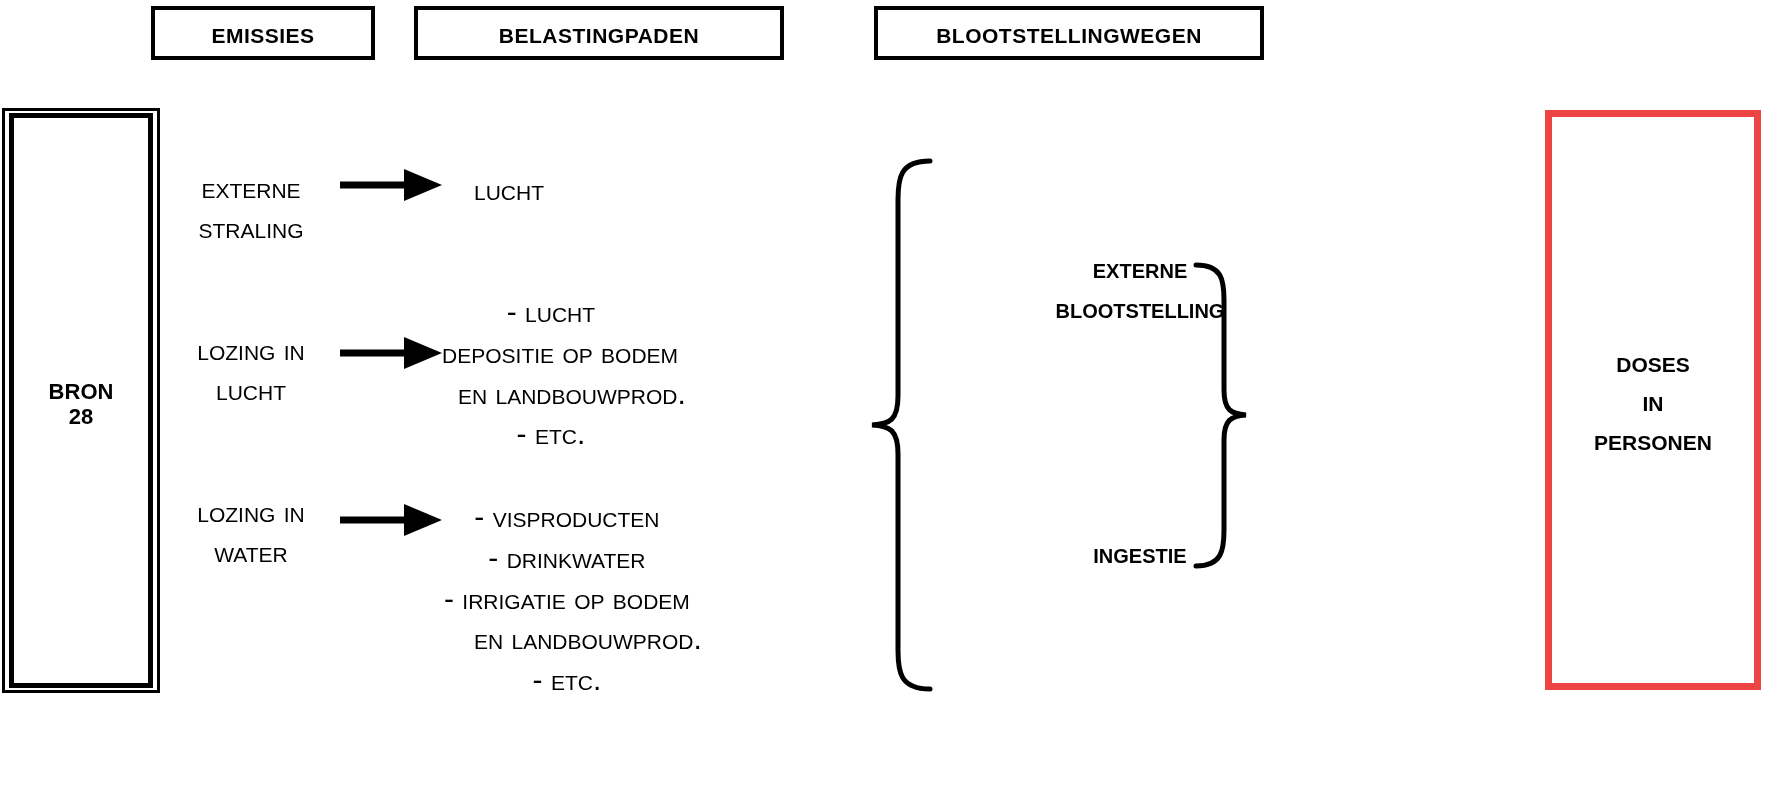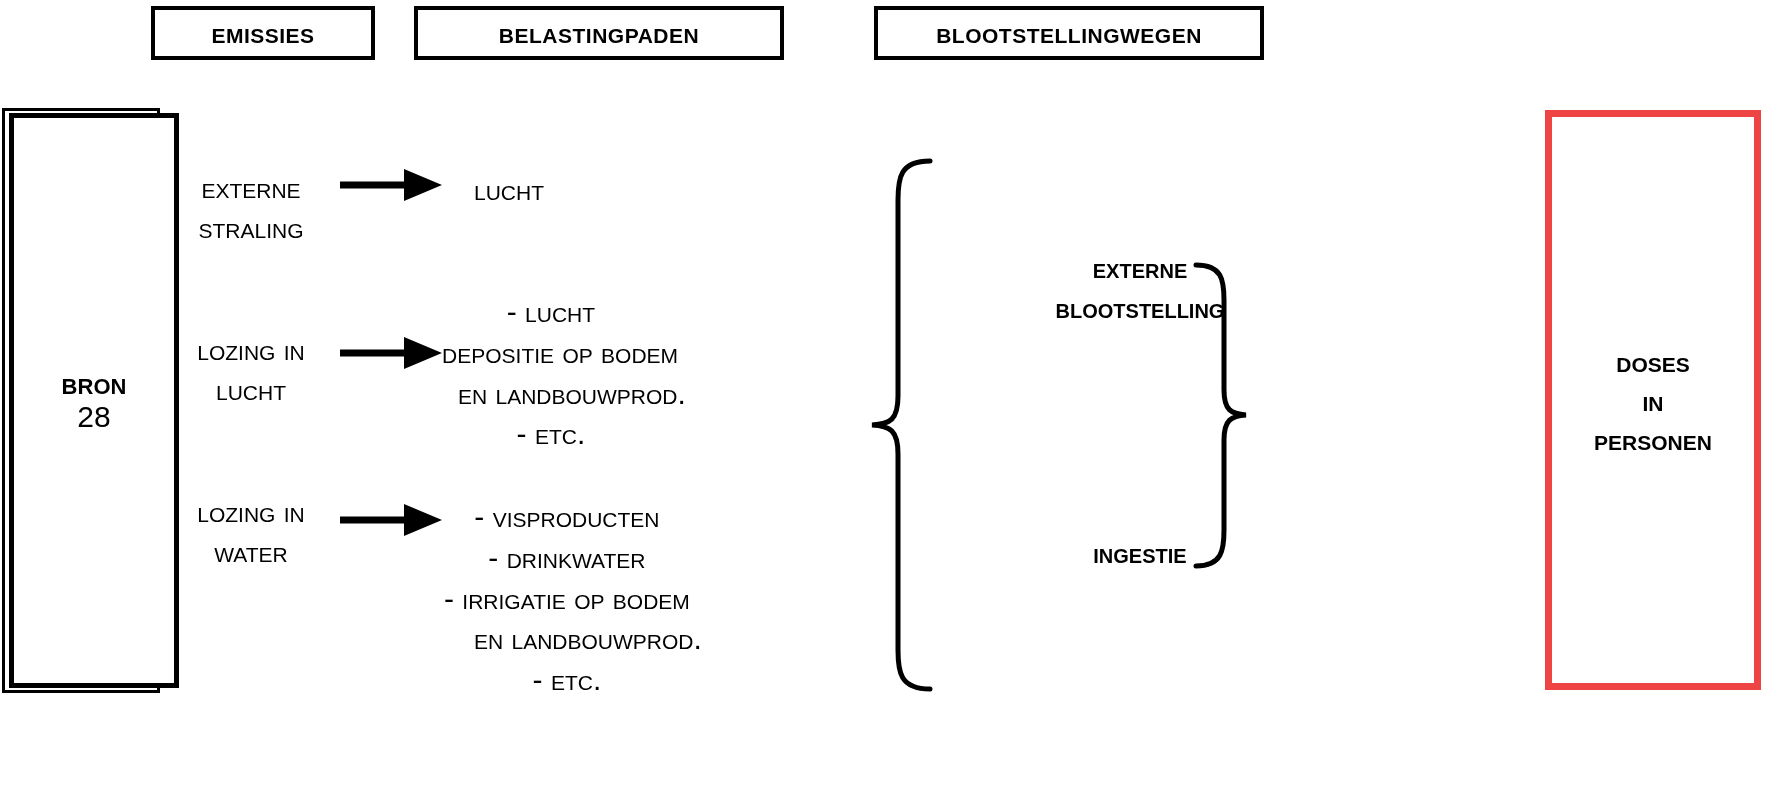--- a/index.html
+++ b/index.html
@@ -57,22 +57,22 @@
     justify-content: center;
   }
   .src-title {
     font-weight: bold;
     font-size: 31px;
     font-variant: small-caps;
     text-transform: lowercase;
     line-height: 1.05;
   }
   .src-num {
-    font-weight: normal;
-    font-size: 30px;
+    font-weight: bold;
+    font-size: 22px;
     line-height: 1.05;
   }
 
   
   .dose-box {
     position: absolute;
     box-sizing: border-box;
     border: 7px solid #ef4444;
     background: #ffffff;
     display: flex;
@@ -145,21 +145,21 @@
 
   <div class="header-box" style="left:414px; top:6px; width:370px; height:54px;">
     <span class="hdr-label">Belastingpaden</span>
   </div>
 
   <div class="header-box" style="left:874px; top:6px; width:390px; height:54px;">
     <span class="hdr-label">Blootstellingwegen</span>
   </div>
 
   <div class="src-outer" style="left:2px; top:108px; width:158px; height:585px;"></div>
-  <div class="src-inner" style="left:9px; top:113px; width:170px; height:575px;">
+  <div class="src-inner" style="left:9px; top:113px; width:144px; height:575px;">
     <span class="src-title">Bron</span>
     <span class="src-num">28</span>
   </div>
 
   <div class="emission" style="left:176px; top:168px; width:150px;">
     <span class="path-line">Externe</span>
     <span class="path-line">Straling</span>
   </div>
 
   <div class="emission" style="left:176px; top:330px; width:150px;">

